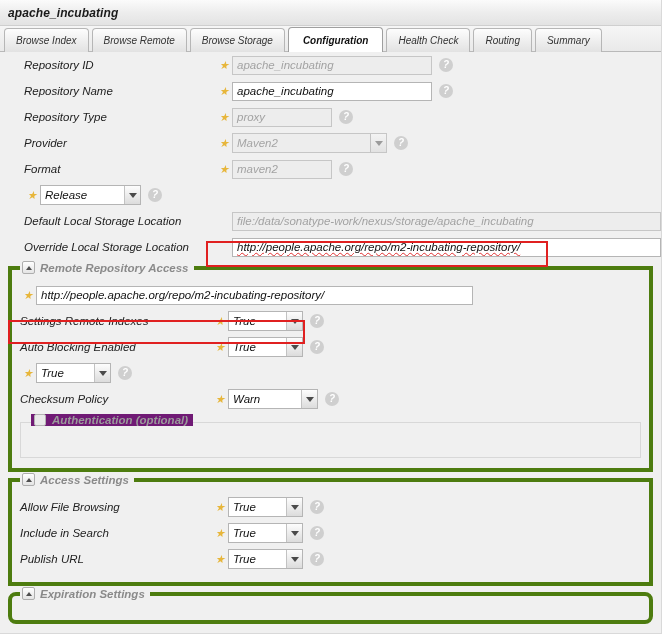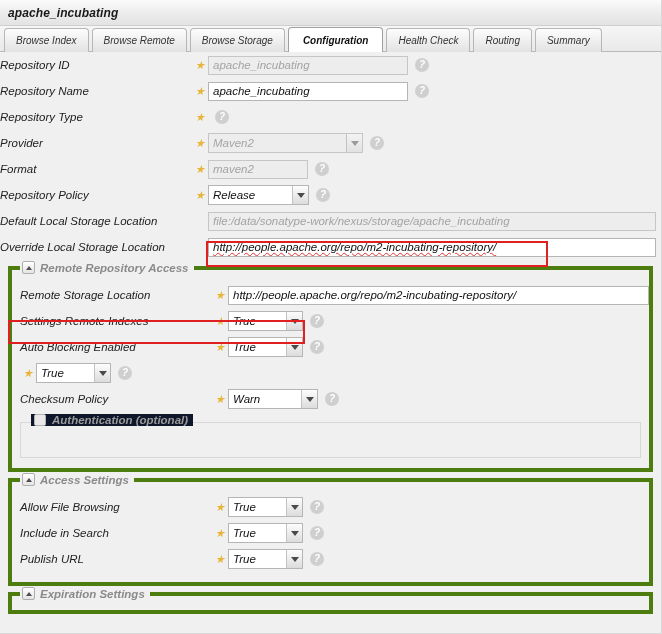--- a/index.html
+++ b/index.html
@@ -72,21 +72,21 @@
     position: absolute;
     top: 52px; left: 0; right: 0; bottom: 0;
     background: #f0f0f0;
     padding: 0;
   }
 
   .row {
     display: flex;
     align-items: center;
     height: 26px;
-    padding-left: 0;
+    padding-left: 24px;
     position: relative;
   }
   .label {
     width: 192px;
     font-size: 11.5px;
     color: #222222;
     flex: 0 0 192px;
     line-height: 26px;
   }
   .star {
@@ -200,21 +200,21 @@
   
   .subfieldset {
     margin: 10px 8px 0 8px;
     border: 1px solid #d8d8d8;
     background: #f0f0f0;
     height: 36px;
     position: relative;
   }
   .sublegend {
     position: absolute; top: -9px; left: 10px;
-    background: #0f172a;
+    background: #701a75;
     padding: 0 5px 0 3px;
     display: flex; align-items: center;
     font-size: 11.5px; font-weight: bold; color: #9a9a9a;
   }
   .chk {
     width: 12px; height: 12px;
     border: 1px solid #b3b3b3;
     background: #e9e9e9;
     border-radius: 2px;
     margin-right: 6px;
@@ -286,41 +286,43 @@
           <div class="label">Repository Name</div>
           <div class="star">★</div>
           <div class="txt" style="width: 200px; display: flex; align-items: center; overflow: hidden; white-space: nowrap;">
             <span>apache_incubating</span>
           </div>
           <span class="help">?</span>
         </div>
         <div class="row">
           <div class="label">Repository Type</div>
           <div class="star">★</div>
+          <div class="txt disabled" style="width: 100px; display: flex; align-items: center; overflow: hidden; white-space: nowrap;">
+            <span>proxy</span>
+          </div>
           <span class="help">?</span>
         </div>
         <div class="row">
           <div class="label">Provider</div>
           <div class="star">★</div>
           <div class="sel disabled" style="width: 155px;">
             <span class="selval">Maven2</span>
             <span class="arrow"></span>
           </div>
           <span class="help">?</span>
         </div>
         <div class="row">
           <div class="label">Format</div>
           <div class="star">★</div>
           <div class="txt disabled" style="width: 100px; display: flex; align-items: center; overflow: hidden; white-space: nowrap;">
             <span>maven2</span>
           </div>
           <span class="help">?</span>
         </div>
         <div class="row">
-          <div class="label">Repository Policy</div>
           <div class="star">★</div>
           <div class="sel" style="width: 101px;">
             <span class="selval">Release</span>
             <span class="arrow"></span>
           </div>
           <span class="help">?</span>
         </div>
         <div class="row">
           <div class="label">Default Local Storage Location</div>
           <div class="star hidden">★</div>
@@ -337,21 +339,20 @@
         </div>
       </div>
 
     <div class="fieldset">
       <div class="legend">
         <span class="collapse-btn"></span>
         <span>Remote Repository Access</span>
       </div>
       <div id="remote-fields">
           <div class="row">
-            <div class="label">Remote Storage Location</div>
             <div class="star">★</div>
             <div class="txt" style="width: 437px; display: flex; align-items: center; overflow: hidden; white-space: nowrap;">
               <span>http://people.apache.org/repo/m2-incubating-repository/</span>
             </div>
           </div>
           <div class="row">
             <div class="label">Settings Remote Indexes</div>
             <div class="star">★</div>
             <div class="sel" style="width: 75px;">
               <span class="selval">True</span>
@@ -424,21 +425,21 @@
             <div class="star">★</div>
             <div class="sel" style="width: 75px;">
               <span class="selval">True</span>
               <span class="arrow"></span>
             </div>
             <span class="help">?</span>
           </div>
         </div>
     </div>
 
-    <div class="fieldset" style="padding:6px 0 2px 0;">
+    <div class="fieldset" style="padding:16px 0 2px 0;border-radius:8px;">
       <div class="legend">
         <span class="collapse-btn"></span>
         <span>Expiration Settings</span>
       </div>
       <div style="height:6px;"></div>
     </div>
 
   </div>
 
 <div class="redbox" style="left: 206px; top: 241px; width: 342px; height: 26px; border-color: rgb(224, 32, 32);"></div>

